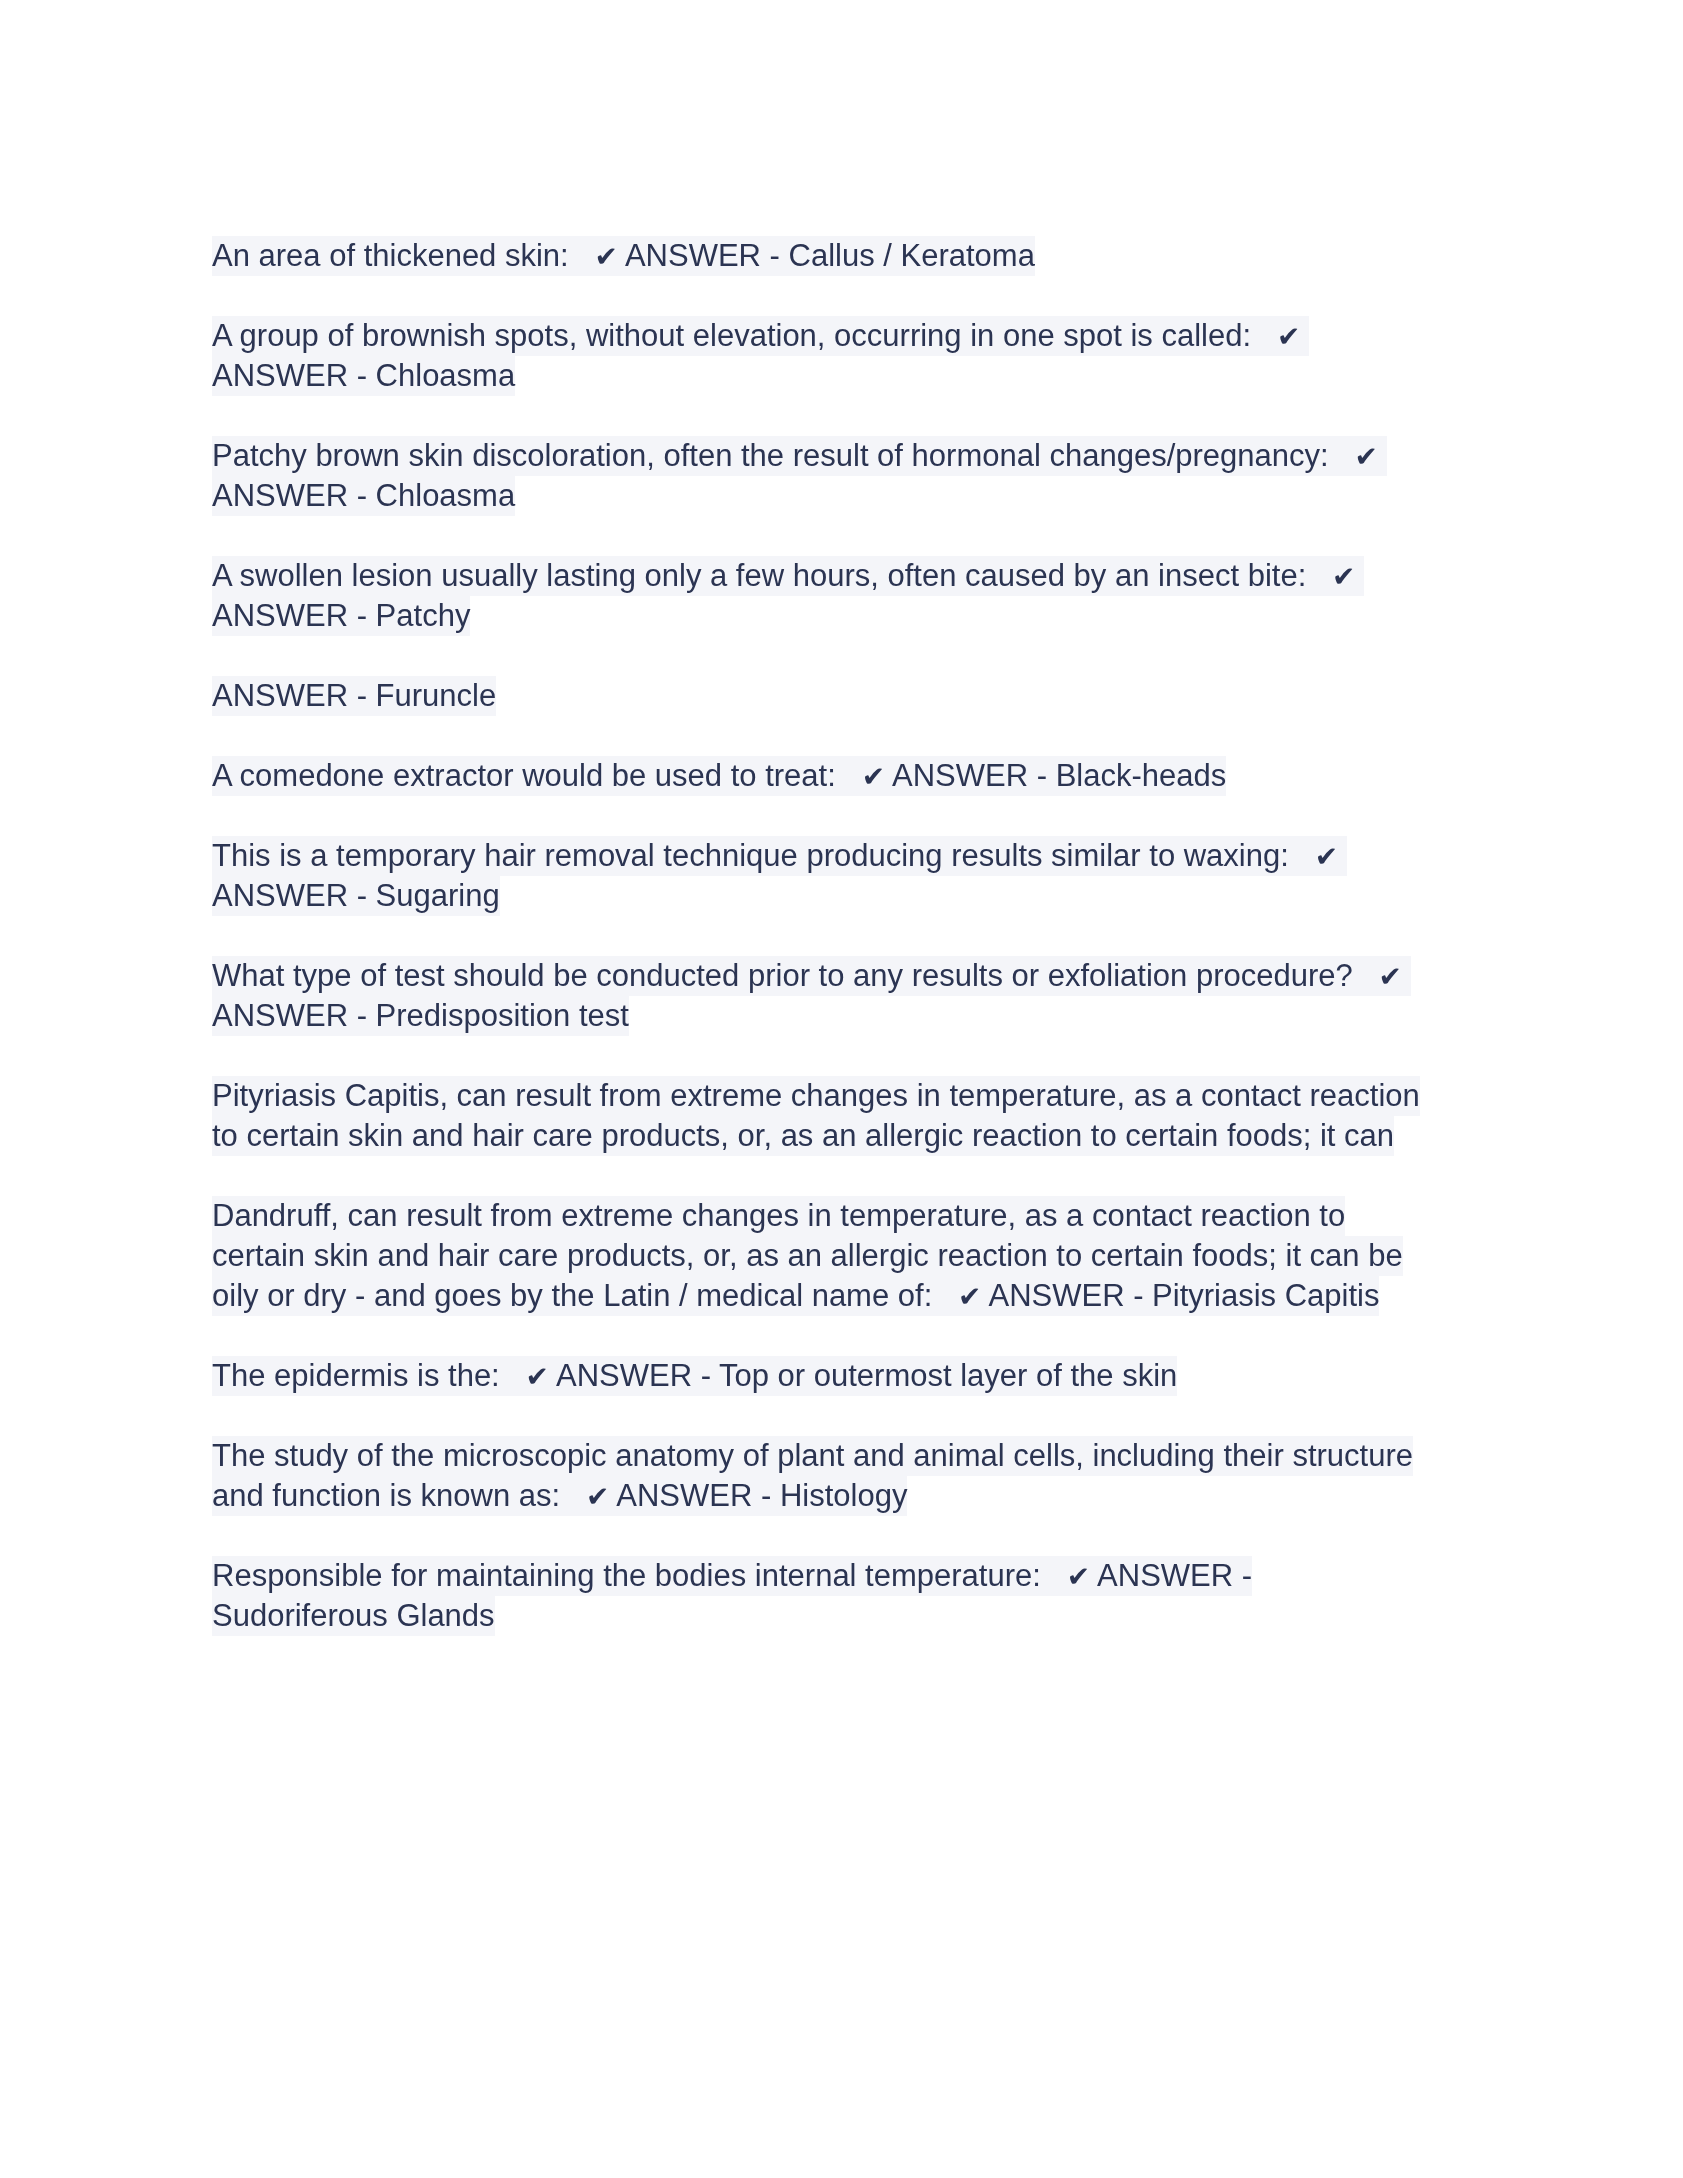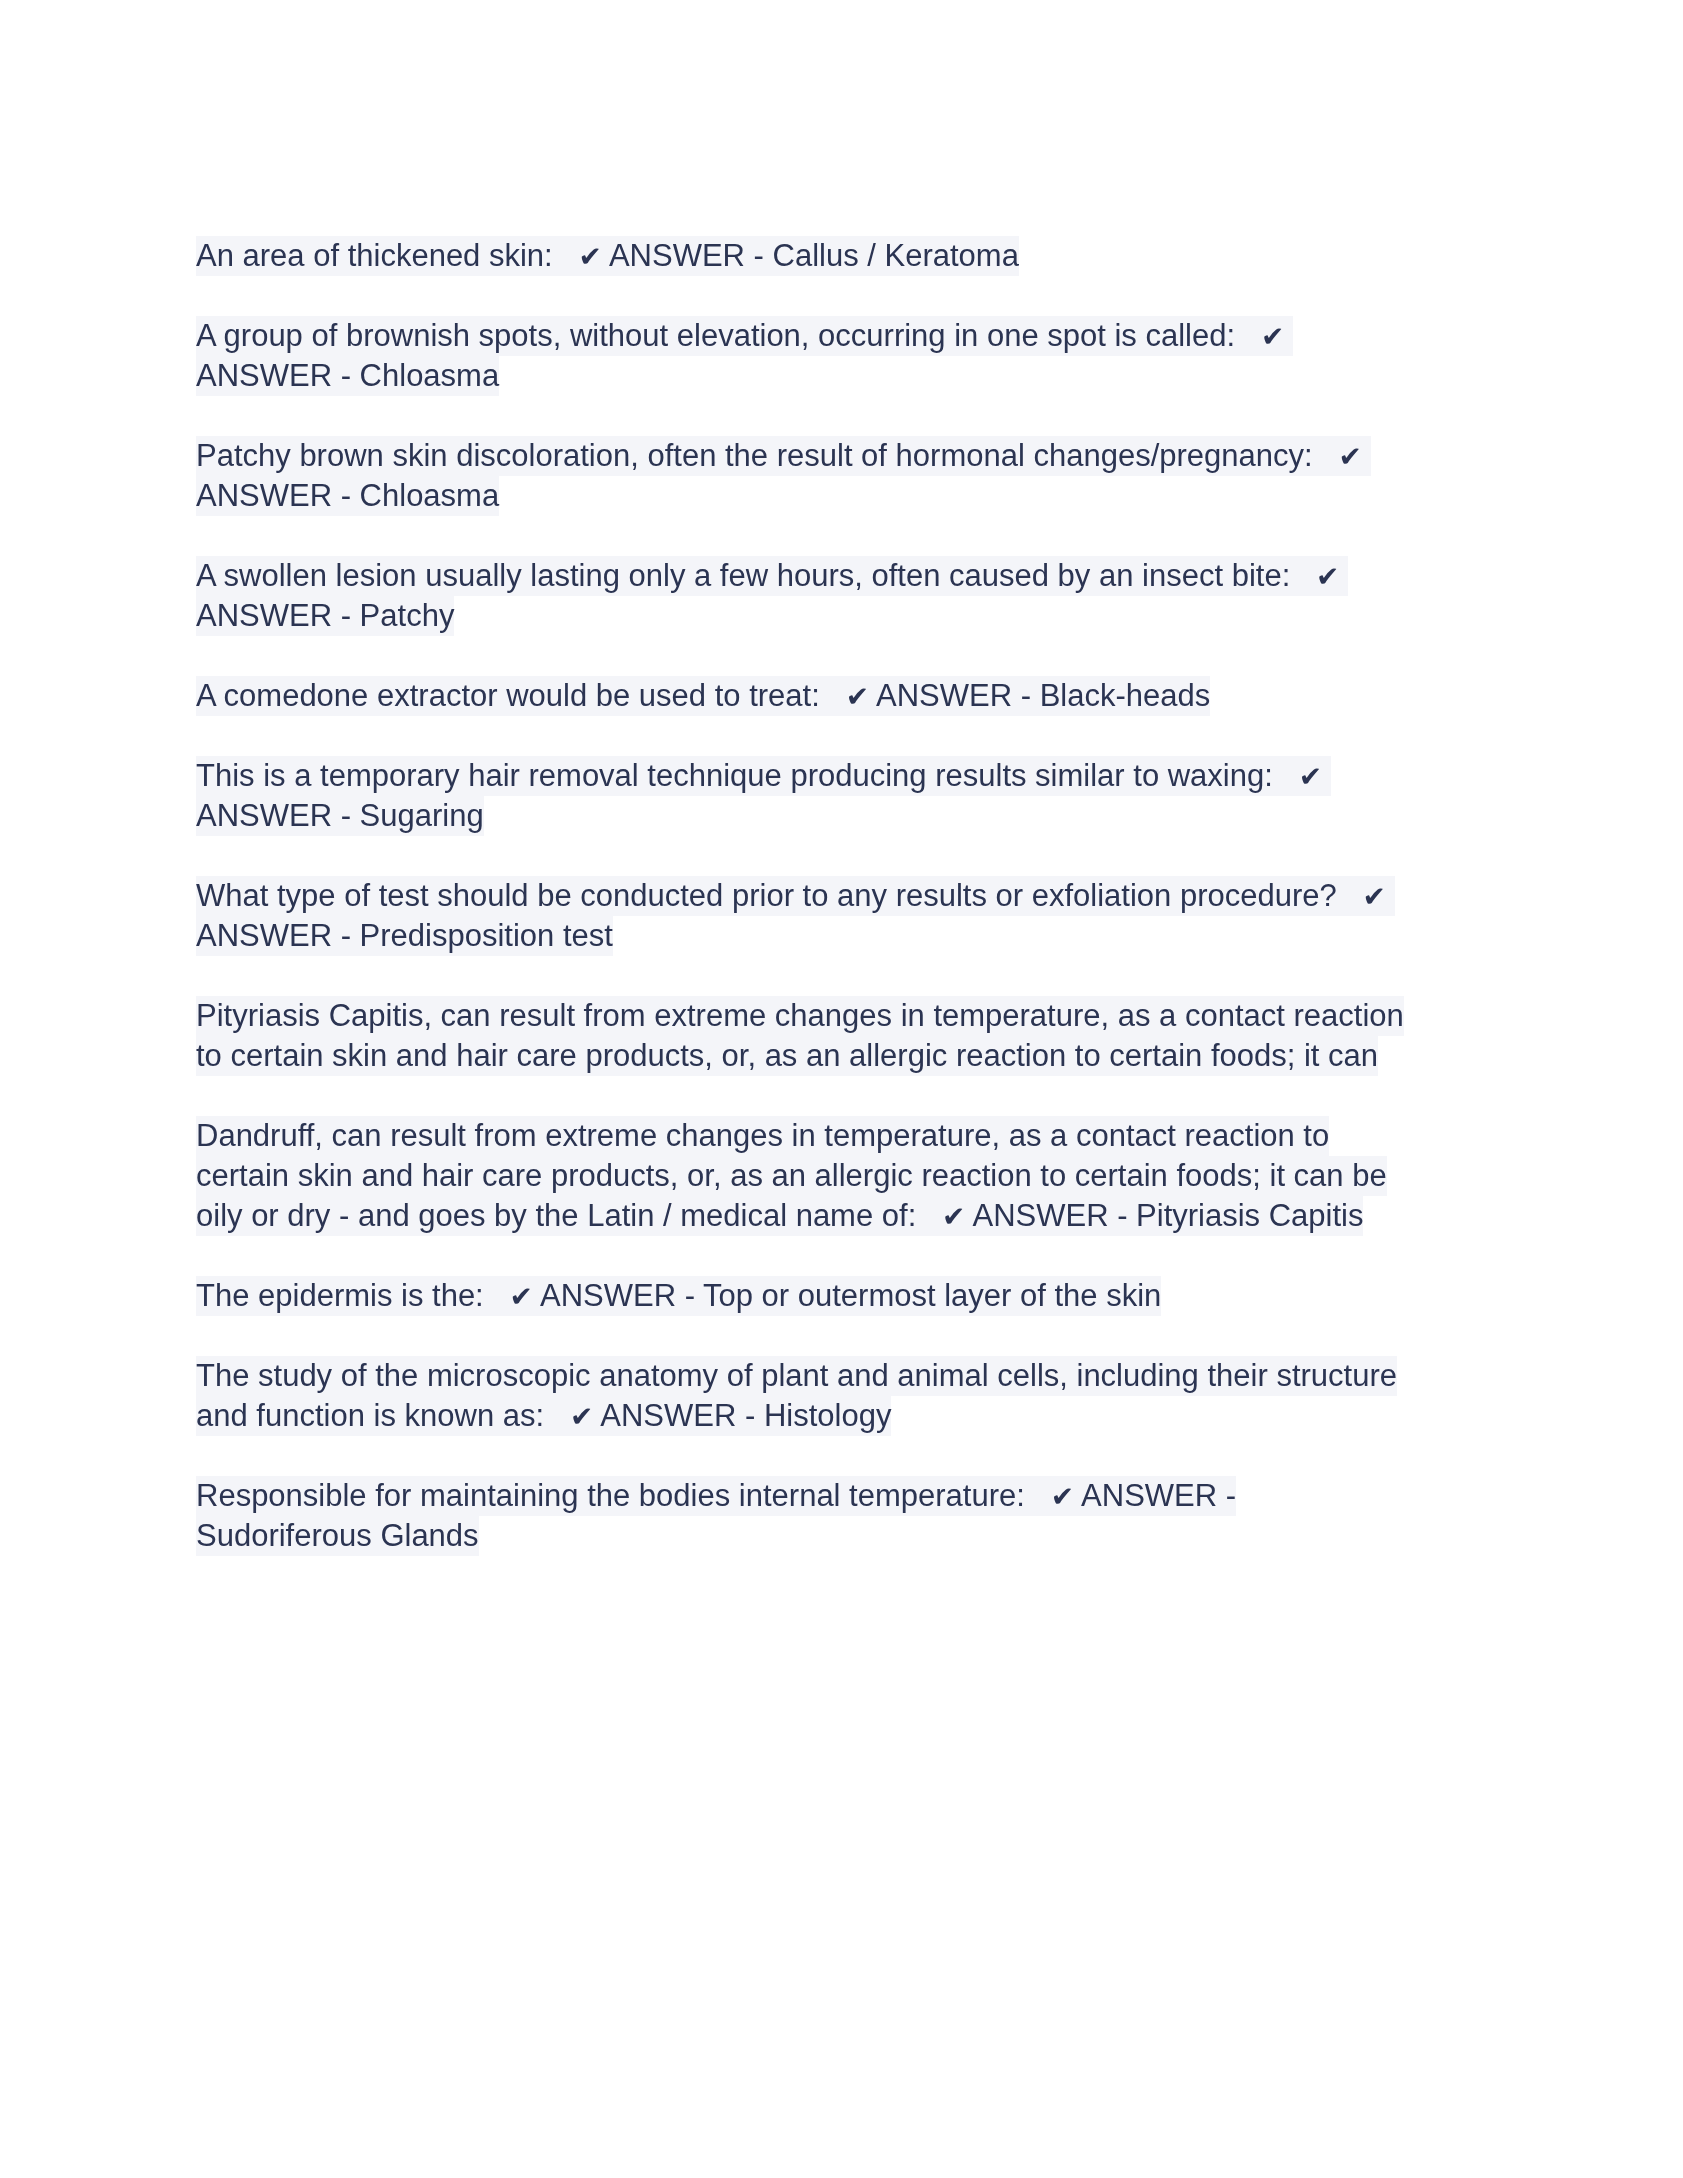--- a/index.html
+++ b/index.html
@@ -4,21 +4,21 @@
 <style>
   html, body { margin: 0; padding: 0; background: #ffffff; }
   body { width: 1683px; height: 2178px; position: relative; overflow: hidden; }
   .page {
     position: absolute; left: 196px; top: 236px; width: 1307px;
     font-family: "Liberation Sans", sans-serif;
     font-size: 31px; line-height: 40px; color: #2b3452;
   }
   .qa { margin: 0 0 40px 0; }
   .line { display: block; height: 40px; white-space: pre; }
-  .hl { background: #f4f5f9; display: inline-block; height: 40px; }
+  .hl { background: #f4f5f9; display: inline-block; height: 40px; margin-left: 16px; }
   .check { font-family: "DejaVu Sans", sans-serif; font-size: 28px; }
 </style>
 </head>
 <body>
 
 <div class="page" id="page">
     <div class="qa">
       <span class="line"><span class="hl"><span>An area of thickened skin:   </span><span class="check">✔</span><span> ANSWER - Callus / Keratoma</span></span></span>
     </div>
     <div class="qa">
@@ -27,20 +27,21 @@
     </div>
     <div class="qa">
       <span class="line"><span class="hl"><span>Patchy brown skin discoloration, often the result of hormonal changes/pregnancy:   </span><span class="check">✔</span><span> </span></span></span>
       <span class="line"><span class="hl"><span>ANSWER - Chloasma</span></span></span>
     </div>
     <div class="qa">
       <span class="line"><span class="hl"><span>A swollen lesion usually lasting only a few hours, often caused by an insect bite:   </span><span class="check">✔</span><span> </span></span></span>
       <span class="line"><span class="hl"><span>ANSWER - Patchy</span></span></span>
     </div>
     <div class="qa">
+      <span class="line"><span class="hl"><span>ANSWER - Furuncle</span></span></span>
     </div>
     <div class="qa">
       <span class="line"><span class="hl"><span>A comedone extractor would be used to treat:   </span><span class="check">✔</span><span> ANSWER - Black-heads</span></span></span>
     </div>
     <div class="qa">
       <span class="line"><span class="hl"><span>This is a temporary hair removal technique producing results similar to waxing:   </span><span class="check">✔</span><span> </span></span></span>
       <span class="line"><span class="hl"><span>ANSWER - Sugaring</span></span></span>
     </div>
     <div class="qa">
       <span class="line"><span class="hl"><span>What type of test should be conducted prior to any results or exfoliation procedure?   </span><span class="check">✔</span><span> </span></span></span>

